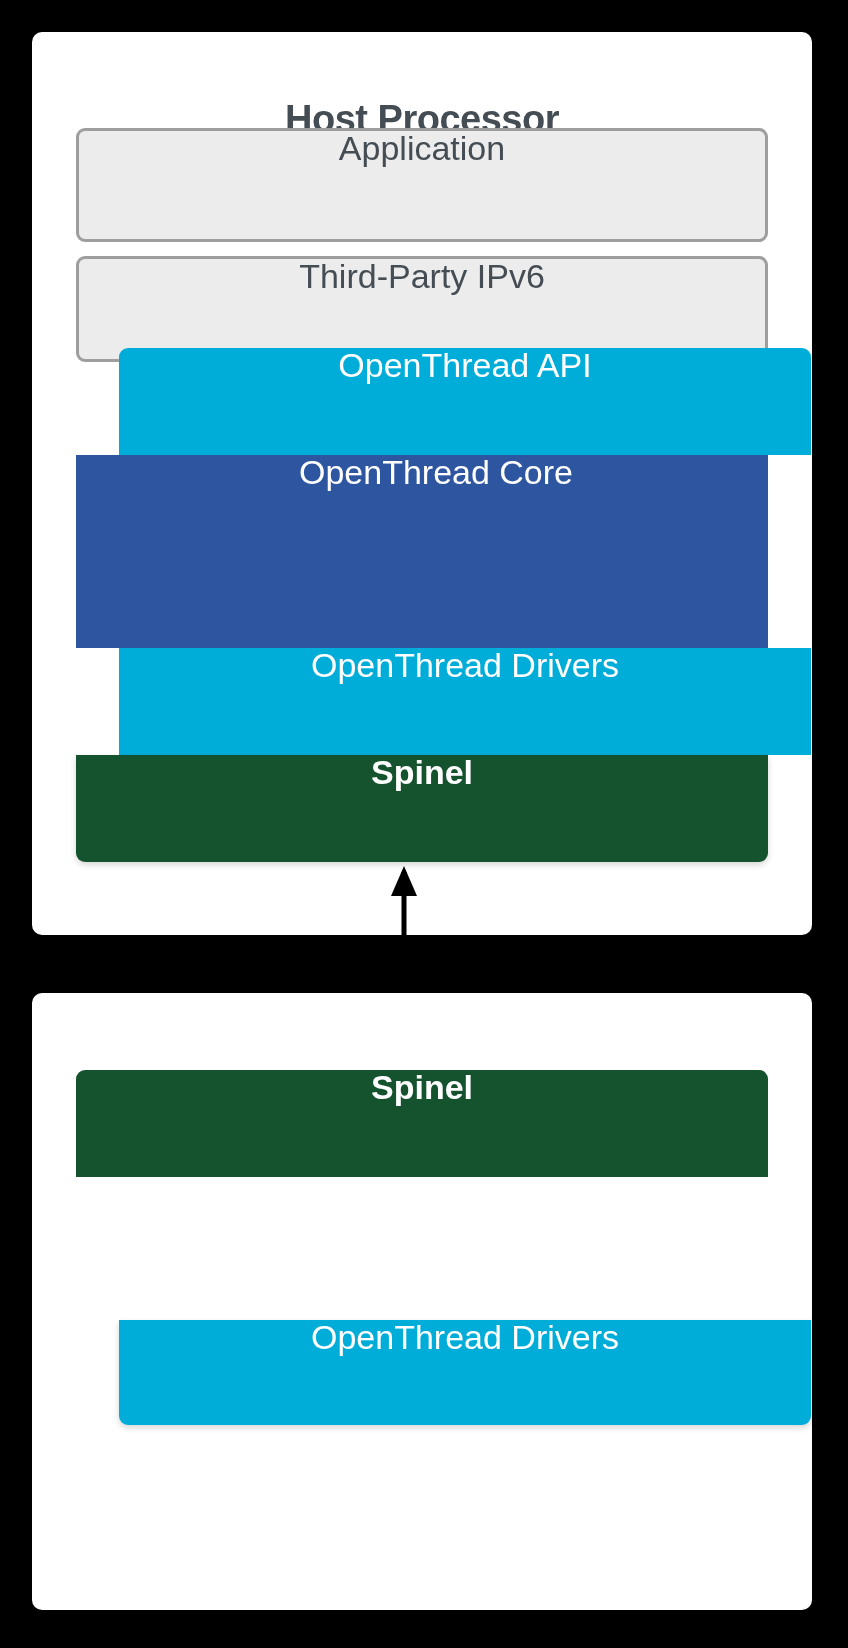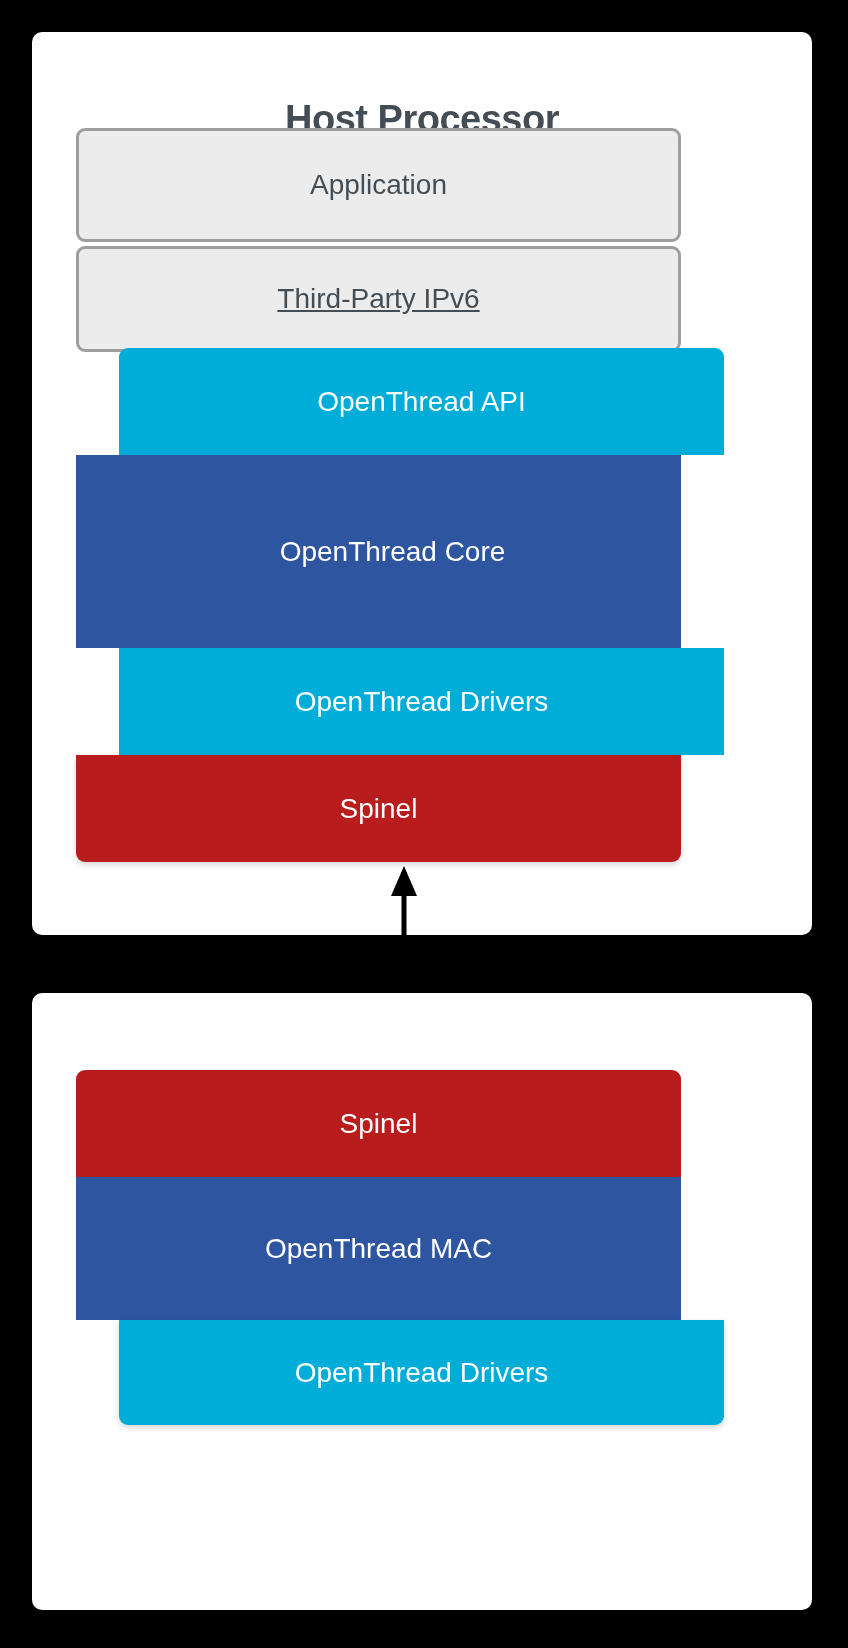--- a/index.html
+++ b/index.html
@@ -56,61 +56,60 @@
     line-height: 1;
     margin-top: 10px;
   }
   #host-title { top: 58px; }
   #soc-title  { top: 441px; }
 
   
   .layer {
     position: absolute;
     left: 44px;            
-    width: 605px;          
+    width: 692px;          
     display: flex;
-    align-items: center;
     justify-content: center;
     box-sizing: border-box;
-    font-size: 28px;
+    font-size: 34px;
     line-height: 1;
     text-align: center;
     color: #ffffff;
   }
   .layer-label {
     display: block;
     width: 100%;
     text-align: center;
   }
 
   .layer.gray {
     background: #ECECEC;
     border: 3px solid #9E9E9E;
     border-radius: 9px;
     color: #454D54;
   }
   .layer.cyan { background: #00ADD8; margin-left: 43px; }
   .layer.blue { background: #2D55A0; }
-  .layer.red  { background: #b91c1c; }
+  .layer.red  { background: #14532d; font-weight: bold; }
 
   .layer.rounded-top {
     border-top-left-radius: 9px;
     border-top-right-radius: 9px;
   }
   .layer.rounded-bottom {
     border-bottom-left-radius: 9px;
     border-bottom-right-radius: 9px;
   }
   .layer.shadow-soft {
     box-shadow: 0 3px 6px rgba(0,0,0,0.16);
   }
 
   
   #layer-application     { top: 96px;  height: 114px; }
-  #layer-thirdparty-ipv6 { top: 214px; height: 106px; text-decoration: underline; }
+  #layer-thirdparty-ipv6 { top: 224px; height: 106px; }
   #layer-ot-api          { top: 316px; height: 107px; }
   #layer-ot-core         { top: 423px; height: 193px; padding-left: 28px; }
   #layer-ot-drivers-host { top: 616px; height: 107px; }
   #layer-spinel-host     { top: 723px; height: 107px; }
 
   
   #layer-spinel-soc      { top: 77px;  height: 107px; }
   #layer-ot-mac          { top: 184px; height: 143px; }
   #layer-ot-drivers-soc  { top: 327px; height: 105px; }
 
@@ -164,23 +163,20 @@
     <polygon points="26,4 13,34 39,34" fill="#000000"></polygon>
     <polygon points="26,202 13,172 39,172" fill="#000000"></polygon>
   </svg>
 
   <div class="panel" id="panel-soc">
 
     <div class="layer red rounded-top" id="layer-spinel-soc">
       <span class="layer-label">Spinel</span>
     </div>
 
-    <div class="layer blue" id="layer-ot-mac">
-      <span class="layer-label">OpenThread MAC</span>
-    </div>
 
     <div class="layer cyan rounded-bottom shadow-soft" id="layer-ot-drivers-soc">
       <span class="layer-label">OpenThread Drivers</span>
     </div>
 
 
   </div>
 
 </div>
 

